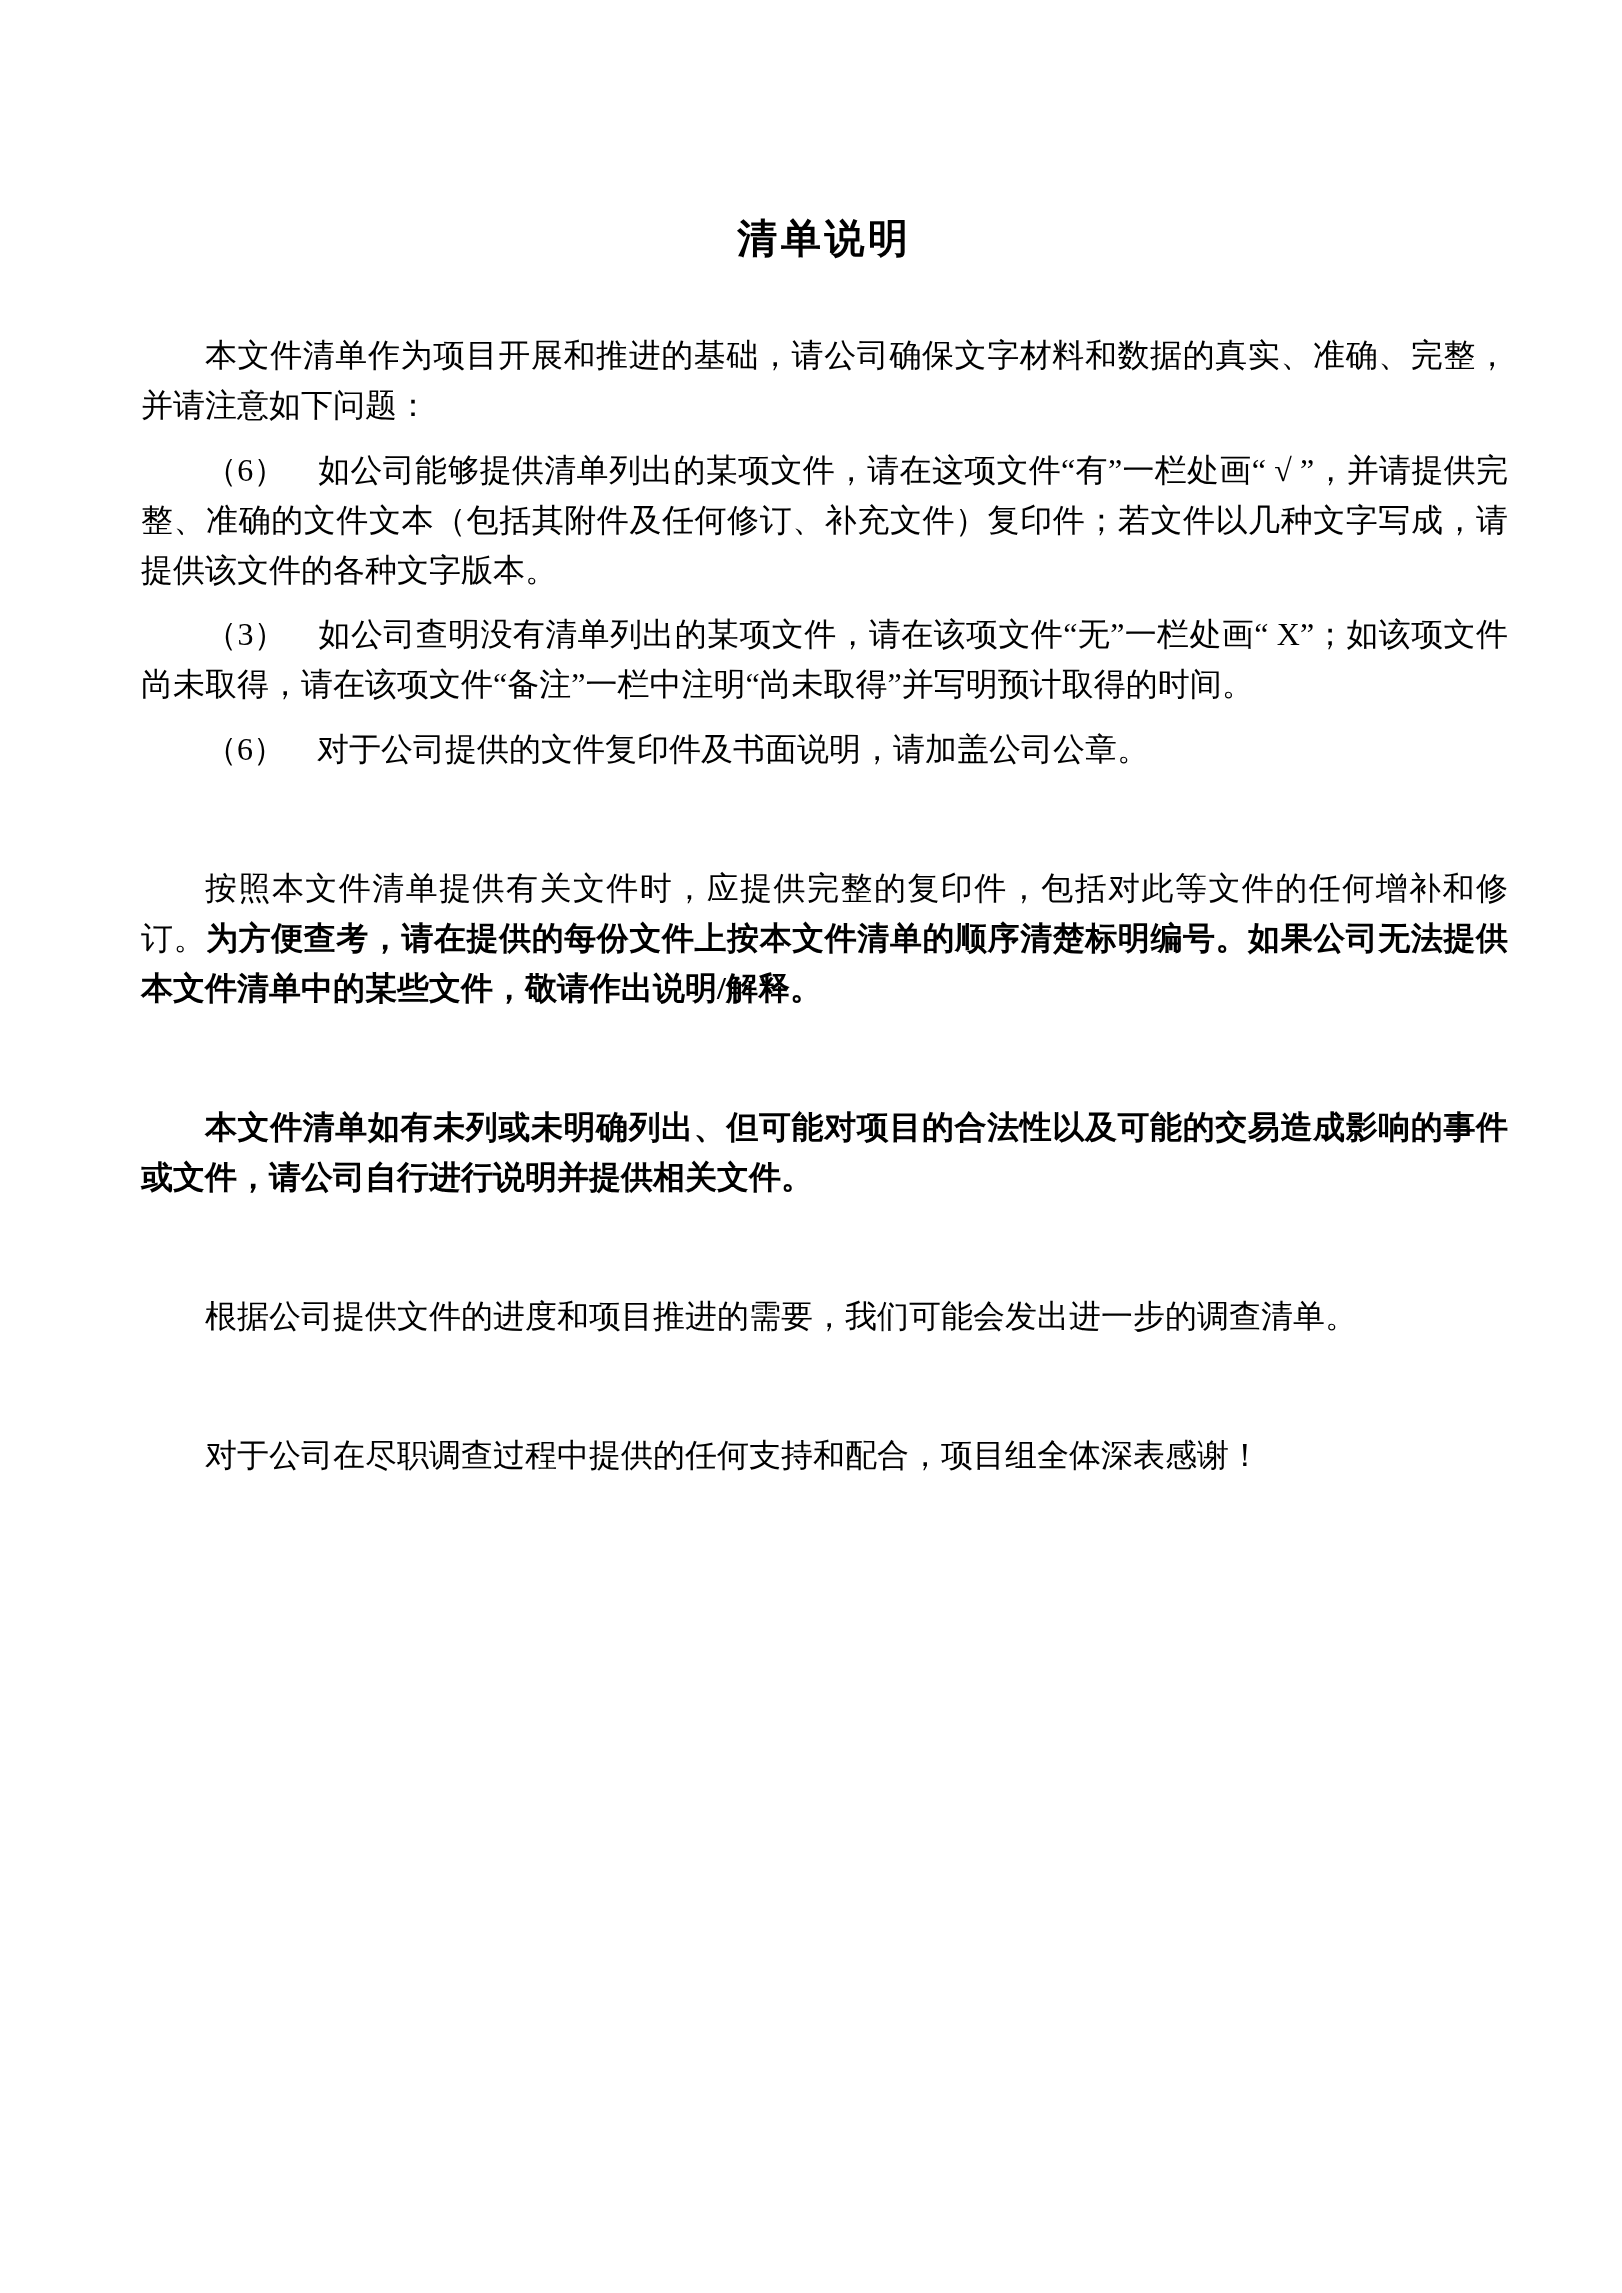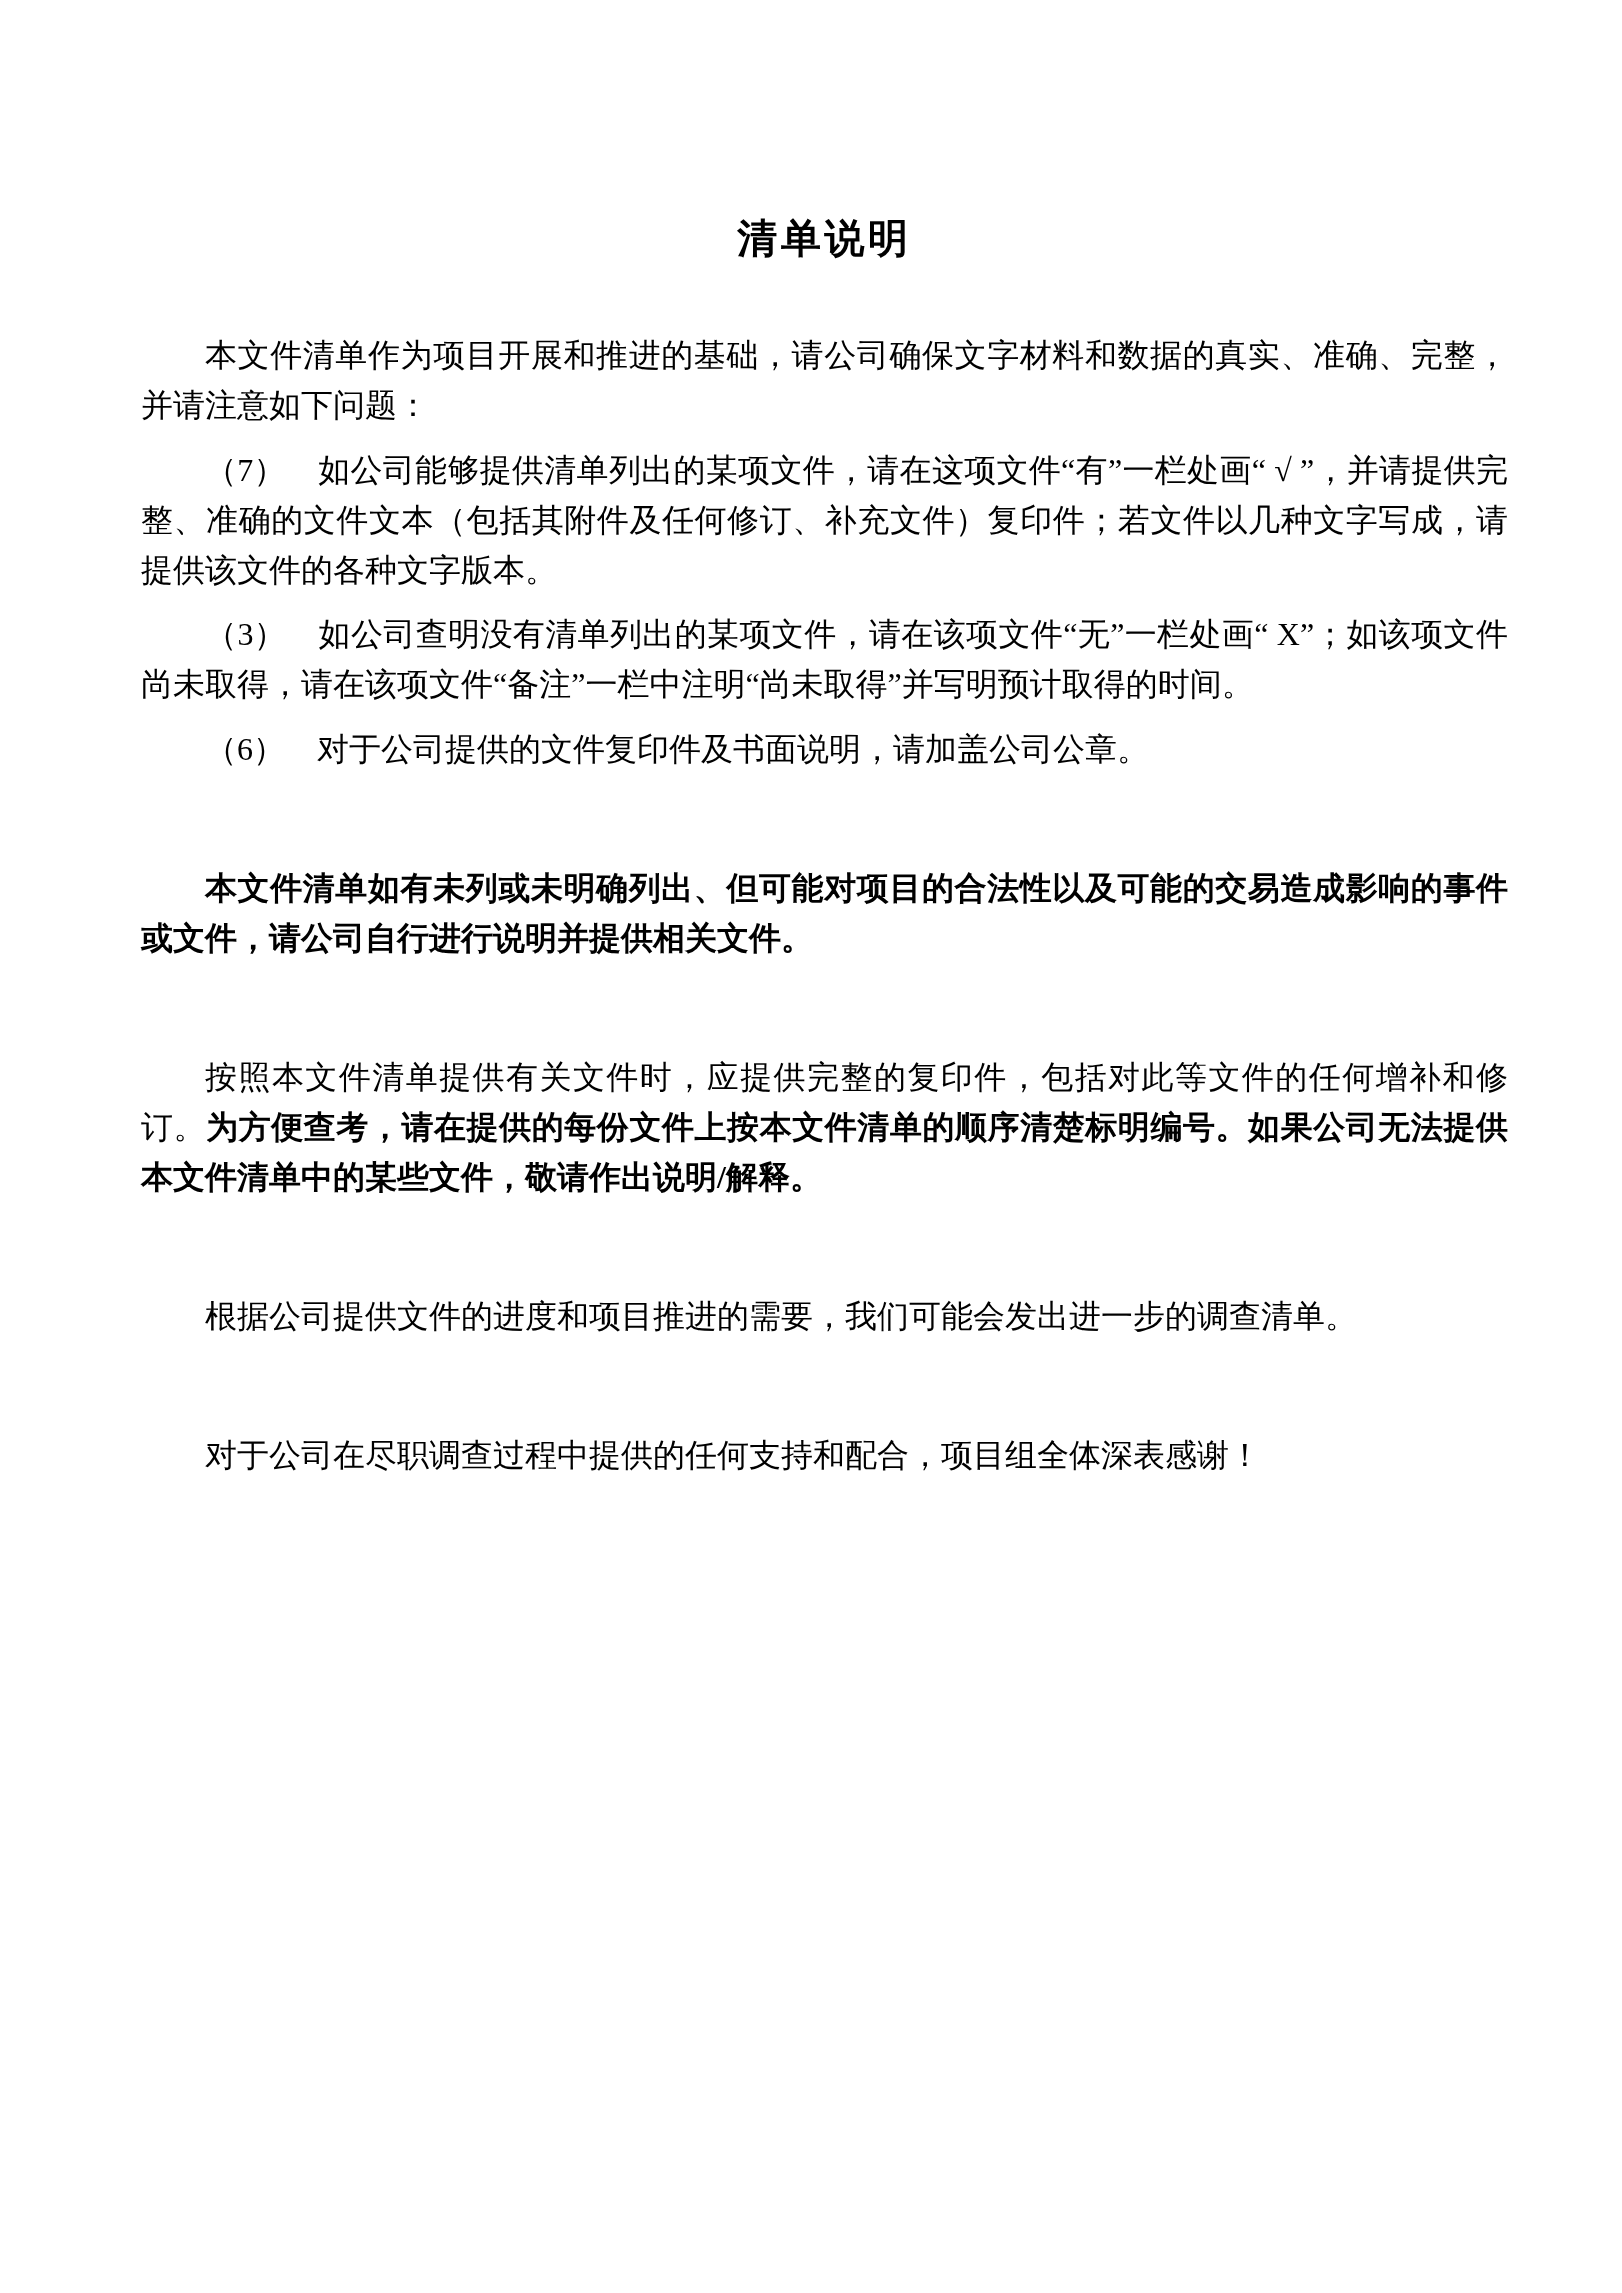--- a/index.html
+++ b/index.html
@@ -58,29 +58,29 @@
 <body>
 
 <div class="page">
 
   <h1 class="title">清单说明</h1>
 
   <div class="doc-body">
 
     <p class="para first">本文件清单作为项目开展和推进的基础，请公司确保文字材料和数据的真实、准确、完整，并请注意如下问题：</p>
 
-    <p class="para">（7）　如公司能够提供清单列出的某项文件，请在这项文件“有”一栏处画“ √ ”，并请提供完整、准确的文件文本（包括其附件及任何修订、补充文件）复印件；若文件以几种文字写成，请提供该文件的各种文字版本。</p>
+    <p class="para">（6）　如公司能够提供清单列出的某项文件，请在这项文件“有”一栏处画“ √ ”，并请提供完整、准确的文件文本（包括其附件及任何修订、补充文件）复印件；若文件以几种文字写成，请提供该文件的各种文字版本。</p>
 
     <p class="para">（3）　如公司查明没有清单列出的某项文件，请在该项文件“无”一栏处画“ X”；如该项文件尚未取得，请在该项文件“备注”一栏中注明“尚未取得”并写明预计取得的时间。</p>
 
     <p class="para">（6）　对于公司提供的文件复印件及书面说明，请加盖公司公章。</p>
 
+    <p class="para gap"><span>按照本文件清单提供有关文件时，应提供完整的复印件，包括对此等文件的任何增补和修订。</span><span class="bold">为方便查考，请在提供的每份文件上按本文件清单的顺序清楚标明编号。如果公司无法提供本文件清单中的某些文件，敬请作出说明/解释。</span></p>
+
     <p class="para gap bold">本文件清单如有未列或未明确列出、但可能对项目的合法性以及可能的交易造成影响的事件或文件，请公司自行进行说明并提供相关文件。</p>
-
-    <p class="para gap"><span>按照本文件清单提供有关文件时，应提供完整的复印件，包括对此等文件的任何增补和修订。</span><span class="bold">为方便查考，请在提供的每份文件上按本文件清单的顺序清楚标明编号。如果公司无法提供本文件清单中的某些文件，敬请作出说明/解释。</span></p>
 
     <p class="para gap">根据公司提供文件的进度和项目推进的需要，我们可能会发出进一步的调查清单。</p>
 
 
     <p class="para gap">对于公司在尽职调查过程中提供的任何支持和配合，项目组全体深表感谢！</p>
 
   </div>
 
   <div class="page-number">2</div>
 

